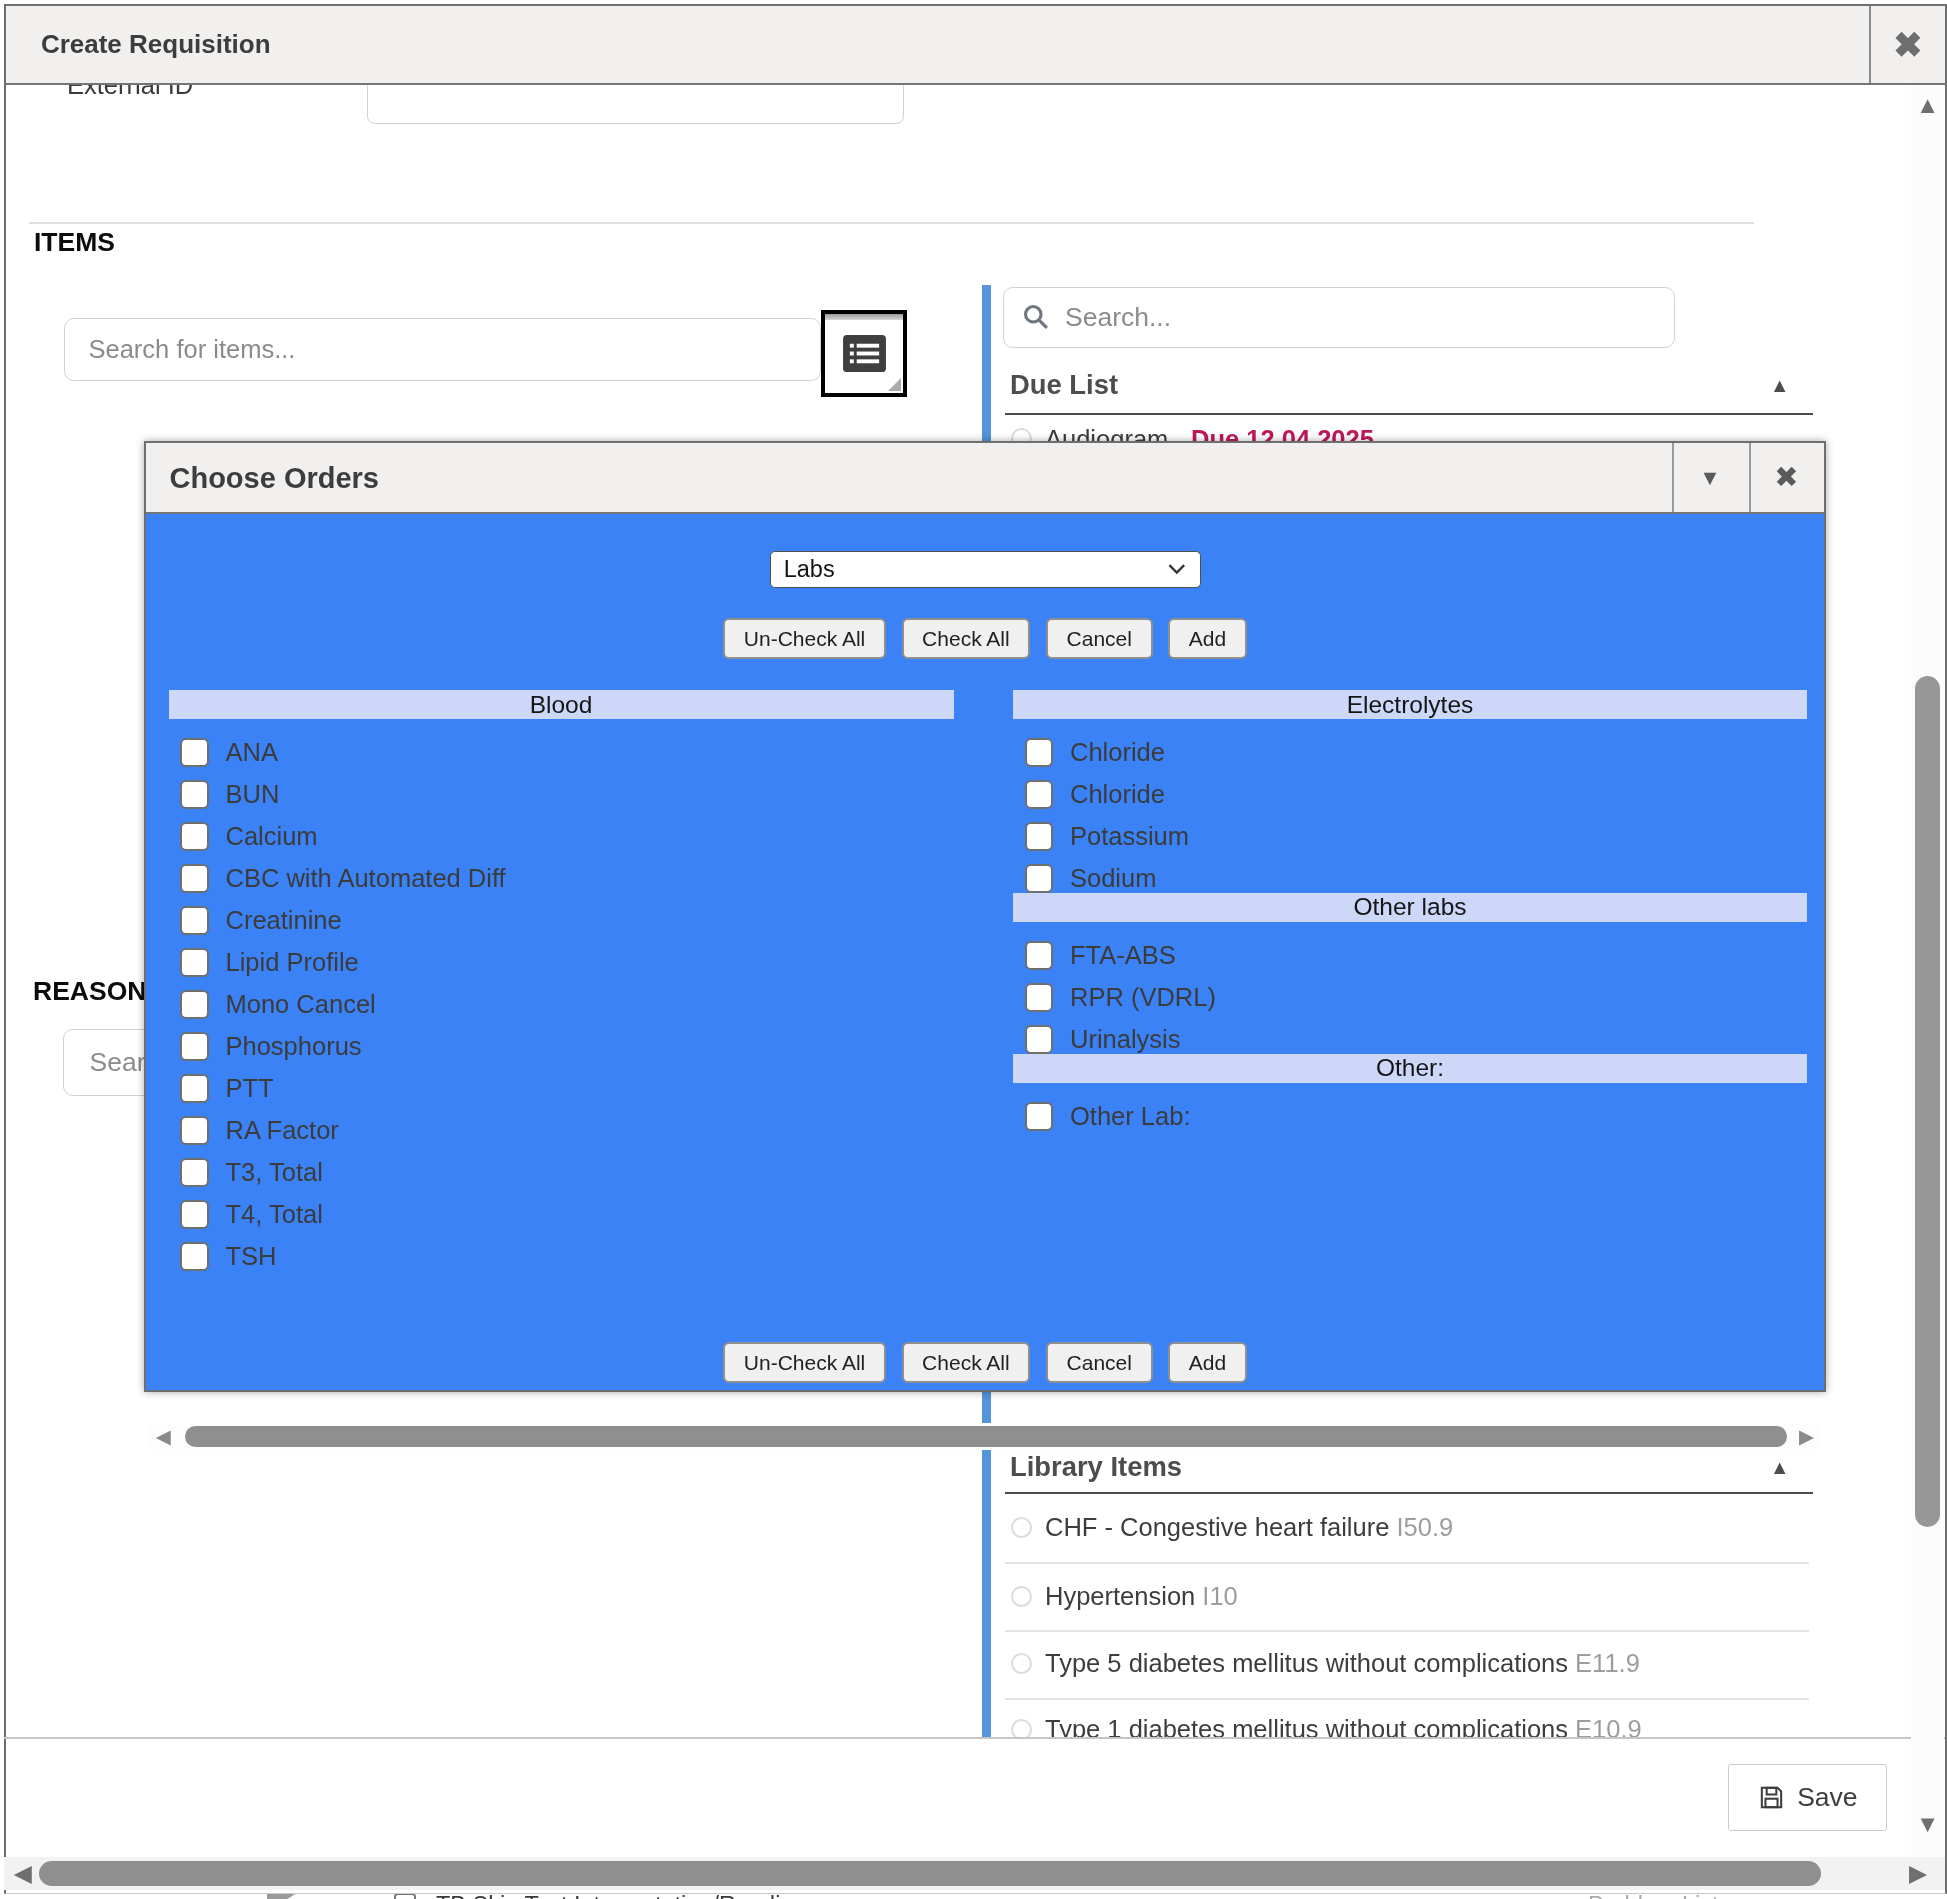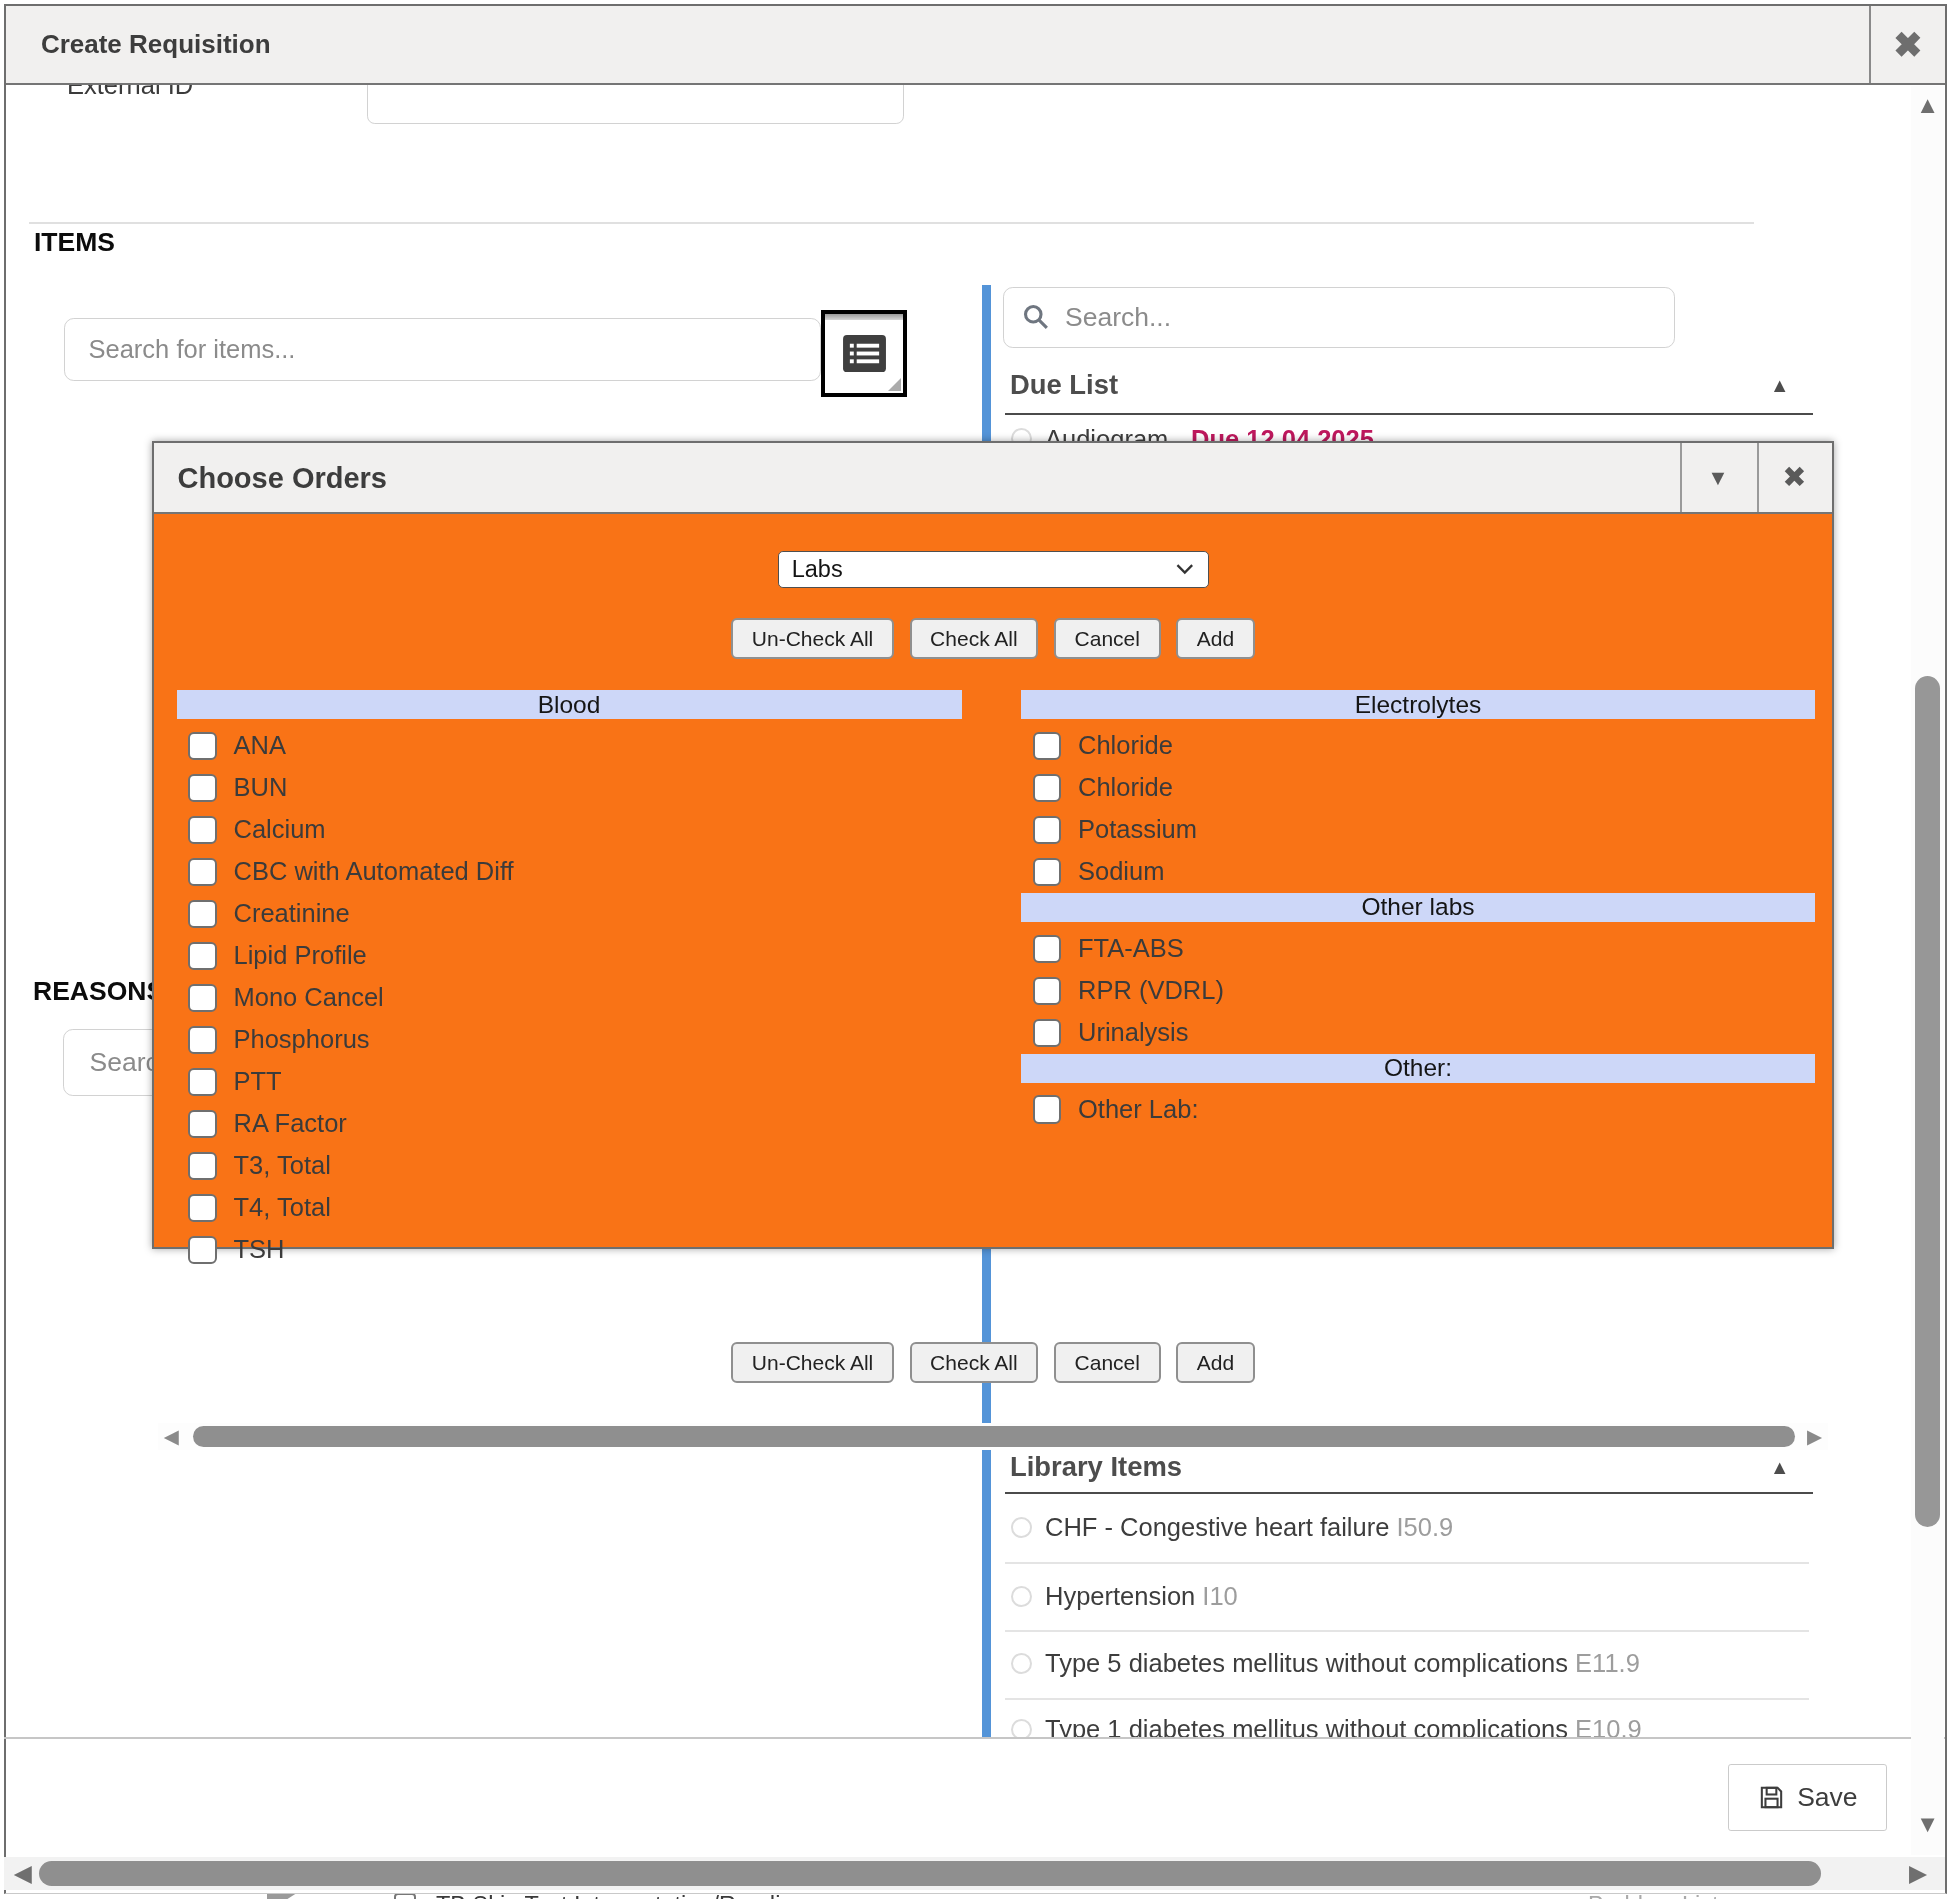--- a/index.html
+++ b/index.html
@@ -37,42 +37,42 @@
     background:#fff;display:flex;align-items:center;justify-content:center;cursor:pointer;box-sizing:border-box;}
 
   
   .hl-box{left:821px;top:310px;width:86px;height:87px;border:4.9px solid #000;background:#fff;
     box-sizing:border-box;z-index:2;display:flex;align-items:center;justify-content:center;}
   .hl-topstrip{position:absolute;left:0;top:0;width:100%;height:5.9px;background:linear-gradient(#9a9a9a,#d6d6d6);}
   .hl-resize{position:absolute;right:2px;bottom:2px;width:0;height:0;
     border-left:13.7px solid transparent;border-bottom:13.7px solid #ababab;}
 
   
-  .modal{left:152px;top:441px;width:1682px;height:808px;background:#f97316;
+  .modal{left:144px;top:441px;width:1682px;height:951px;background:#3b82f6;
     border:2px solid #6e6e6e;box-shadow:0 0 7.8px rgba(0,0,0,.35);z-index:10;box-sizing:border-box;}
   .modal-titlebar{position:absolute;left:0;top:0;width:100%;height:71px;background:#f1f0ef;
     border-bottom:2px solid #757575;box-sizing:border-box;}
   .modal-title{position:absolute;left:23.5px;top:0;height:71px;line-height:71px;
     font-size:29px;font-weight:bold;color:#3d3d3d;}
   .m-divider{position:absolute;top:0;width:2px;height:69px;background:#9a9a9a;}
   .m-ctl{position:absolute;top:0;height:69px;line-height:69px;text-align:center;color:#5a5a5a;cursor:pointer;}
 
   .select{position:absolute;left:624px;top:108px;width:431px;height:37px;border:1.5px solid #4f4f4f;
     border-radius:4.9px;background:#fff;box-sizing:border-box;cursor:pointer;}
   .select .sel-text{position:absolute;left:12.7px;top:0;height:34px;line-height:34px;font-size:23.5px;color:#141414;}
   .select svg{position:absolute;right:13.7px;top:9.8px;}
 
   .btn-row{position:absolute;left:0;width:1678px;display:flex;justify-content:center;gap:15.7px;}
   .ui-btn{height:41px;background:#f0f0f0;border:2px solid #8f8f8f;border-radius:5.9px;
     font-family:"Liberation Sans",sans-serif;font-size:21px;color:#222;padding:0 18.6px;cursor:pointer;}
 
   .col{position:absolute;display:flex;flex-direction:column;}
   .group-bar{height:29px;background:#cdd7f8;display:flex;align-items:center;justify-content:center;
     font-size:24.5px;color:#151515;}
-  .chk-row{height:42px;display:flex;align-items:center;padding-left:11.8px;box-sizing:border-box;}
+  .chk-row{height:42px;display:flex;align-items:flex-end;padding-left:11.8px;box-sizing:border-box;}
   .chk-row.first{margin-top:5.9px;}
   .chk-box{width:24.5px;height:24.5px;border:2px solid #6f6f6f;border-radius:5.9px;background:#fff;
     flex:none;margin-right:16.7px;cursor:pointer;}
   .chk-label{font-size:25.5px;color:#3b3b3b;}
 
   .h-scroll-track{position:absolute;left:3.9px;top:980px;width:1670px;height:27.4px;background:#fdfdfd;}
   .h-thumb{position:absolute;left:35px;top:2.9px;width:1602px;height:21.6px;background:#8f8f8f;border-radius:10.8px;cursor:grab;}
 
   
   .blue-bar{left:982px;top:285px;width:8.8px;height:1452px;background:#5494d8;z-index:2;}

